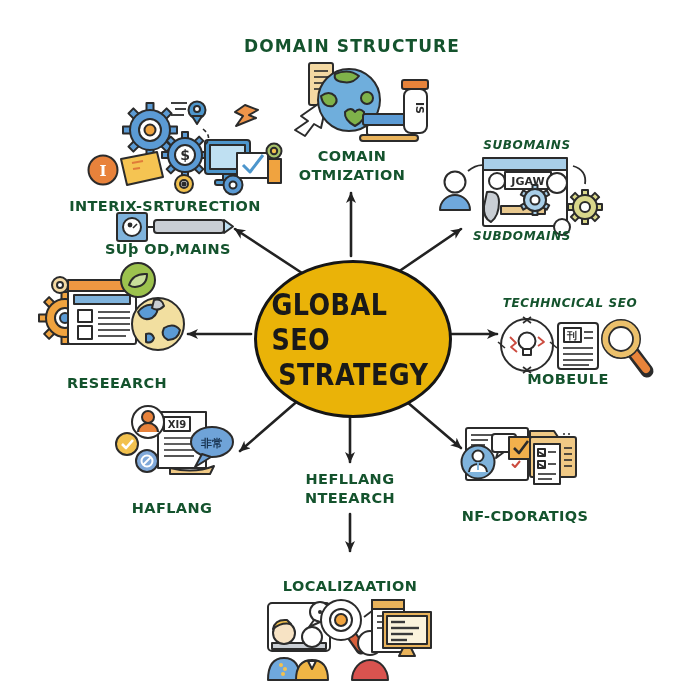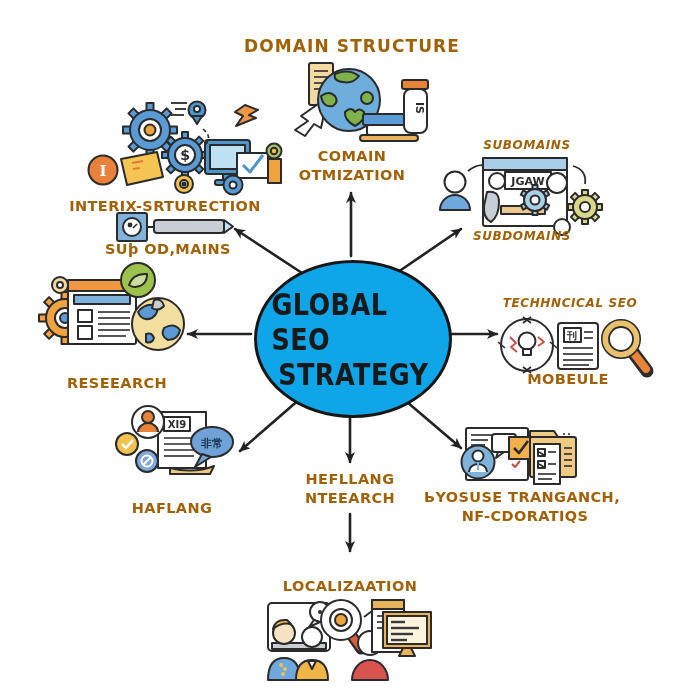--- a/index.html
+++ b/index.html
@@ -1,25 +1,25 @@
 <!DOCTYPE html>
 <html><head>
 <meta charset="utf-8">
 <style>
   html,body{margin:0;padding:0;background:#fff;}
   .canvas{position:relative;width:700px;height:700px;background:#fff;overflow:hidden;
           font-family:"DejaVu Sans",sans-serif;color:#232323;}
   svg{position:absolute;overflow:visible;}
   .layer{left:0;top:0;}
   .label{position:absolute;transform:translateX(-50%);white-space:nowrap;
-         font-weight:700;font-size:14.5px;letter-spacing:.4px;color:#a16207;}
+         font-weight:700;font-size:14.5px;letter-spacing:.4px;color:#14532d;}
   .heading{font-size:17px;letter-spacing:1.1px;}
   .subheading{font-size:12px;letter-spacing:.6px;font-style:italic;}
   .center-node{position:absolute;left:254px;top:260px;width:192px;height:152px;
-               background:#0ea5e9;border:3.5px solid #161616;border-radius:50%;
+               background:#eab308;border:3.5px solid #161616;border-radius:50%;
                display:flex;flex-direction:column;align-items:center;justify-content:center;}
   .center-node .t{font-weight:800;font-size:30px;line-height:35px;letter-spacing:.5px;
                   color:#191919;transform:scaleX(.85);}
 </style>
 </head>
 <body>
 
 <div class="canvas">
 
   <svg class="layer" width="700" height="700" viewBox="0 0 700 700">
@@ -459,16 +459,15 @@
   <div class="label subheading" style="left:570px;top:296px">TECHHNCICAL SEO</div>
   <div class="label" style="left:568px;top:371px">MOBEULE</div>
 
   <div class="label" style="left:172px;top:500px">HAFLANG</div>
 
   <div class="label" style="left:350px;top:471px">HEFLLANG</div>
   <div class="label" style="left:350px;top:490px">NTEEARCH</div>
 
   <div class="label" style="left:350px;top:578px">LOCALIZAATION</div>
 
-  <div class="label" style="left:522px;top:489px">ЬYOSUSE TRANGANCH,</div>
   <div class="label" style="left:525px;top:508px">NF-CDORATIQS</div>
 
 </div>
 
 </body></html>

